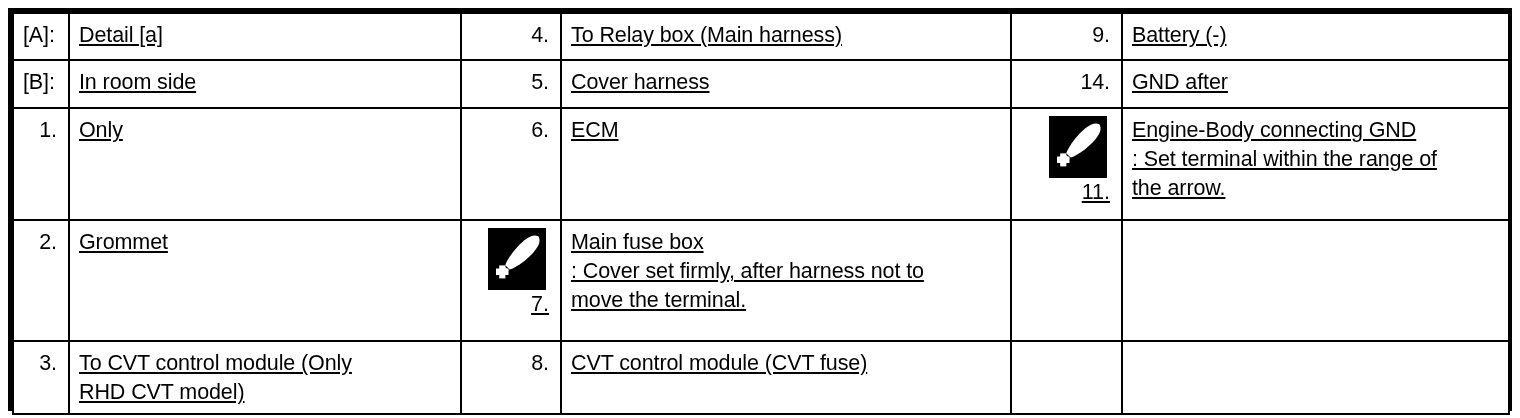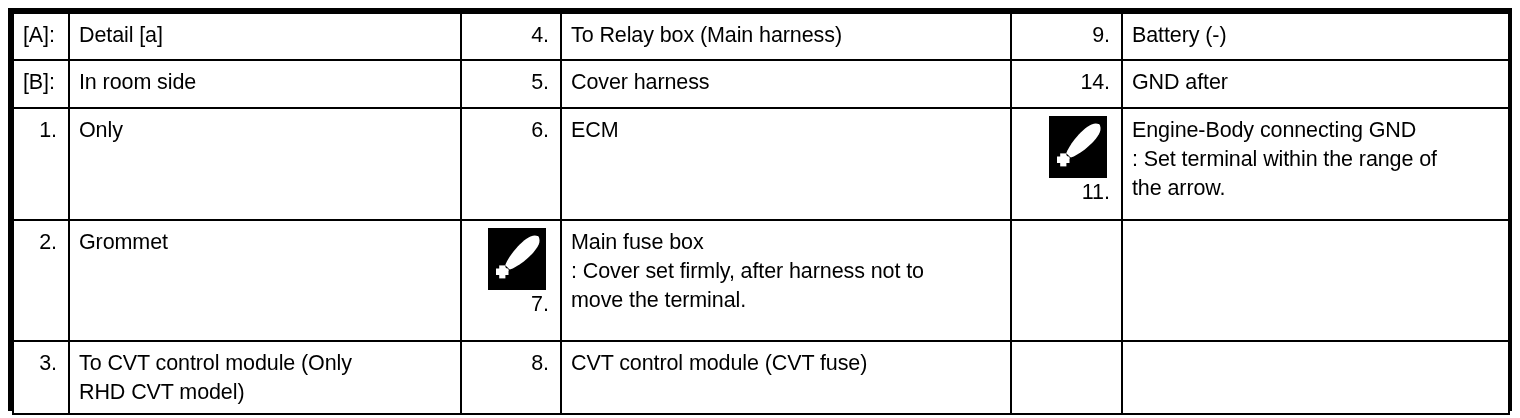--- a/index.html
+++ b/index.html
@@ -61,35 +61,37 @@
     padding-right: 11px;
   }
   .num.tag {
     text-align: left;
     padding-left: 9px;
     padding-right: 4px;
   }
 
   .label {
     text-align: left;
+    text-decoration: underline;
   }
 
   
   tr.r1 { height: 47px; }
   tr.r2 { height: 48px; }
   tr.r3 { height: 112px; }
   tr.r4 { height: 121px; }
   tr.r5 { height: 67px; }
 
   
   .numstack {
     display: flex;
     flex-direction: column;
     align-items: flex-end;
     padding: 7px 11px 6px 4px;
+    text-decoration: underline;
   }
   .numstack .idx {
     font-size: 21.5px;
     line-height: 27px;
     text-align: right;
   }
 
   .arrow-icon {
     width: 58px;
     height: 62px;

